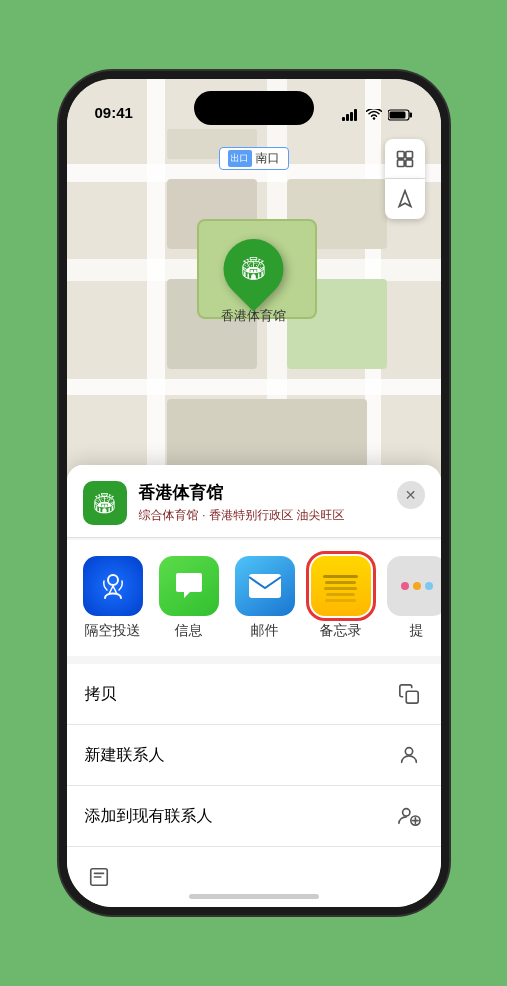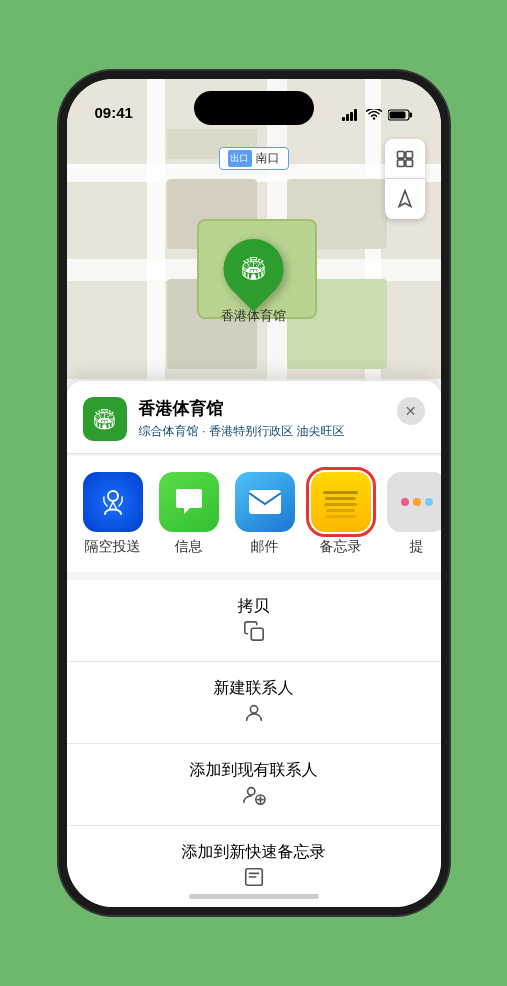--- a/index.html
+++ b/index.html
@@ -221,21 +221,21 @@
     .venue-info {
       flex: 1;
     }
     .venue-name {
       font-size: 17px;
       font-weight: 600;
       color: #000;
     }
     .venue-sub {
       font-size: 12px;
-      color: #0c4a6e;
+      color: #7f1d1d;
       margin-top: 3px;
     }
     .close-btn {
       width: 28px;
       height: 28px;
       background: #e0e0e0;
       border: none;
       border-radius: 50%;
       cursor: pointer;
       display: flex;
@@ -291,21 +291,20 @@
       background: #fff;
       margin-top: 8px;
     }
     .action-item {
       display: flex;
       align-items: center;
       justify-content: space-between;
       padding: 16px 18px;
       border-bottom: 1px solid #e5e5e5;
       cursor: pointer;
-      flex-direction: column;
     }
     .action-item:last-child {
       border-bottom: none;
     }
     .action-label {
       font-size: 16px;
       color: #000;
     }
     .action-icon {
       width: 28px;
@@ -510,21 +509,20 @@
               <circle cx="10" cy="8" r="4"></circle>
               <path d="M2 20c0-4 3.6-7 8-7"></path>
               <circle cx="20" cy="17" r="5" fill="none"></circle>
               <line x1="20" y1="14" x2="20" y2="20"></line>
               <line x1="17" y1="17" x2="23" y2="17"></line>
             </svg>
           </div>
         </div>
 
         <div class="action-item">
-          <span class="action-label">添加到新快速备忘录</span>
           <div class="action-icon">
             <svg width="22" height="22" viewBox="0 0 24 24" fill="none" stroke="#555" stroke-width="1.8" stroke-linecap="round">
               <rect x="3" y="3" width="18" height="18" rx="2"></rect>
               <path d="M7 8h10M7 12h7"></path>
             </svg>
           </div>
         </div>
 
 
       </div>

